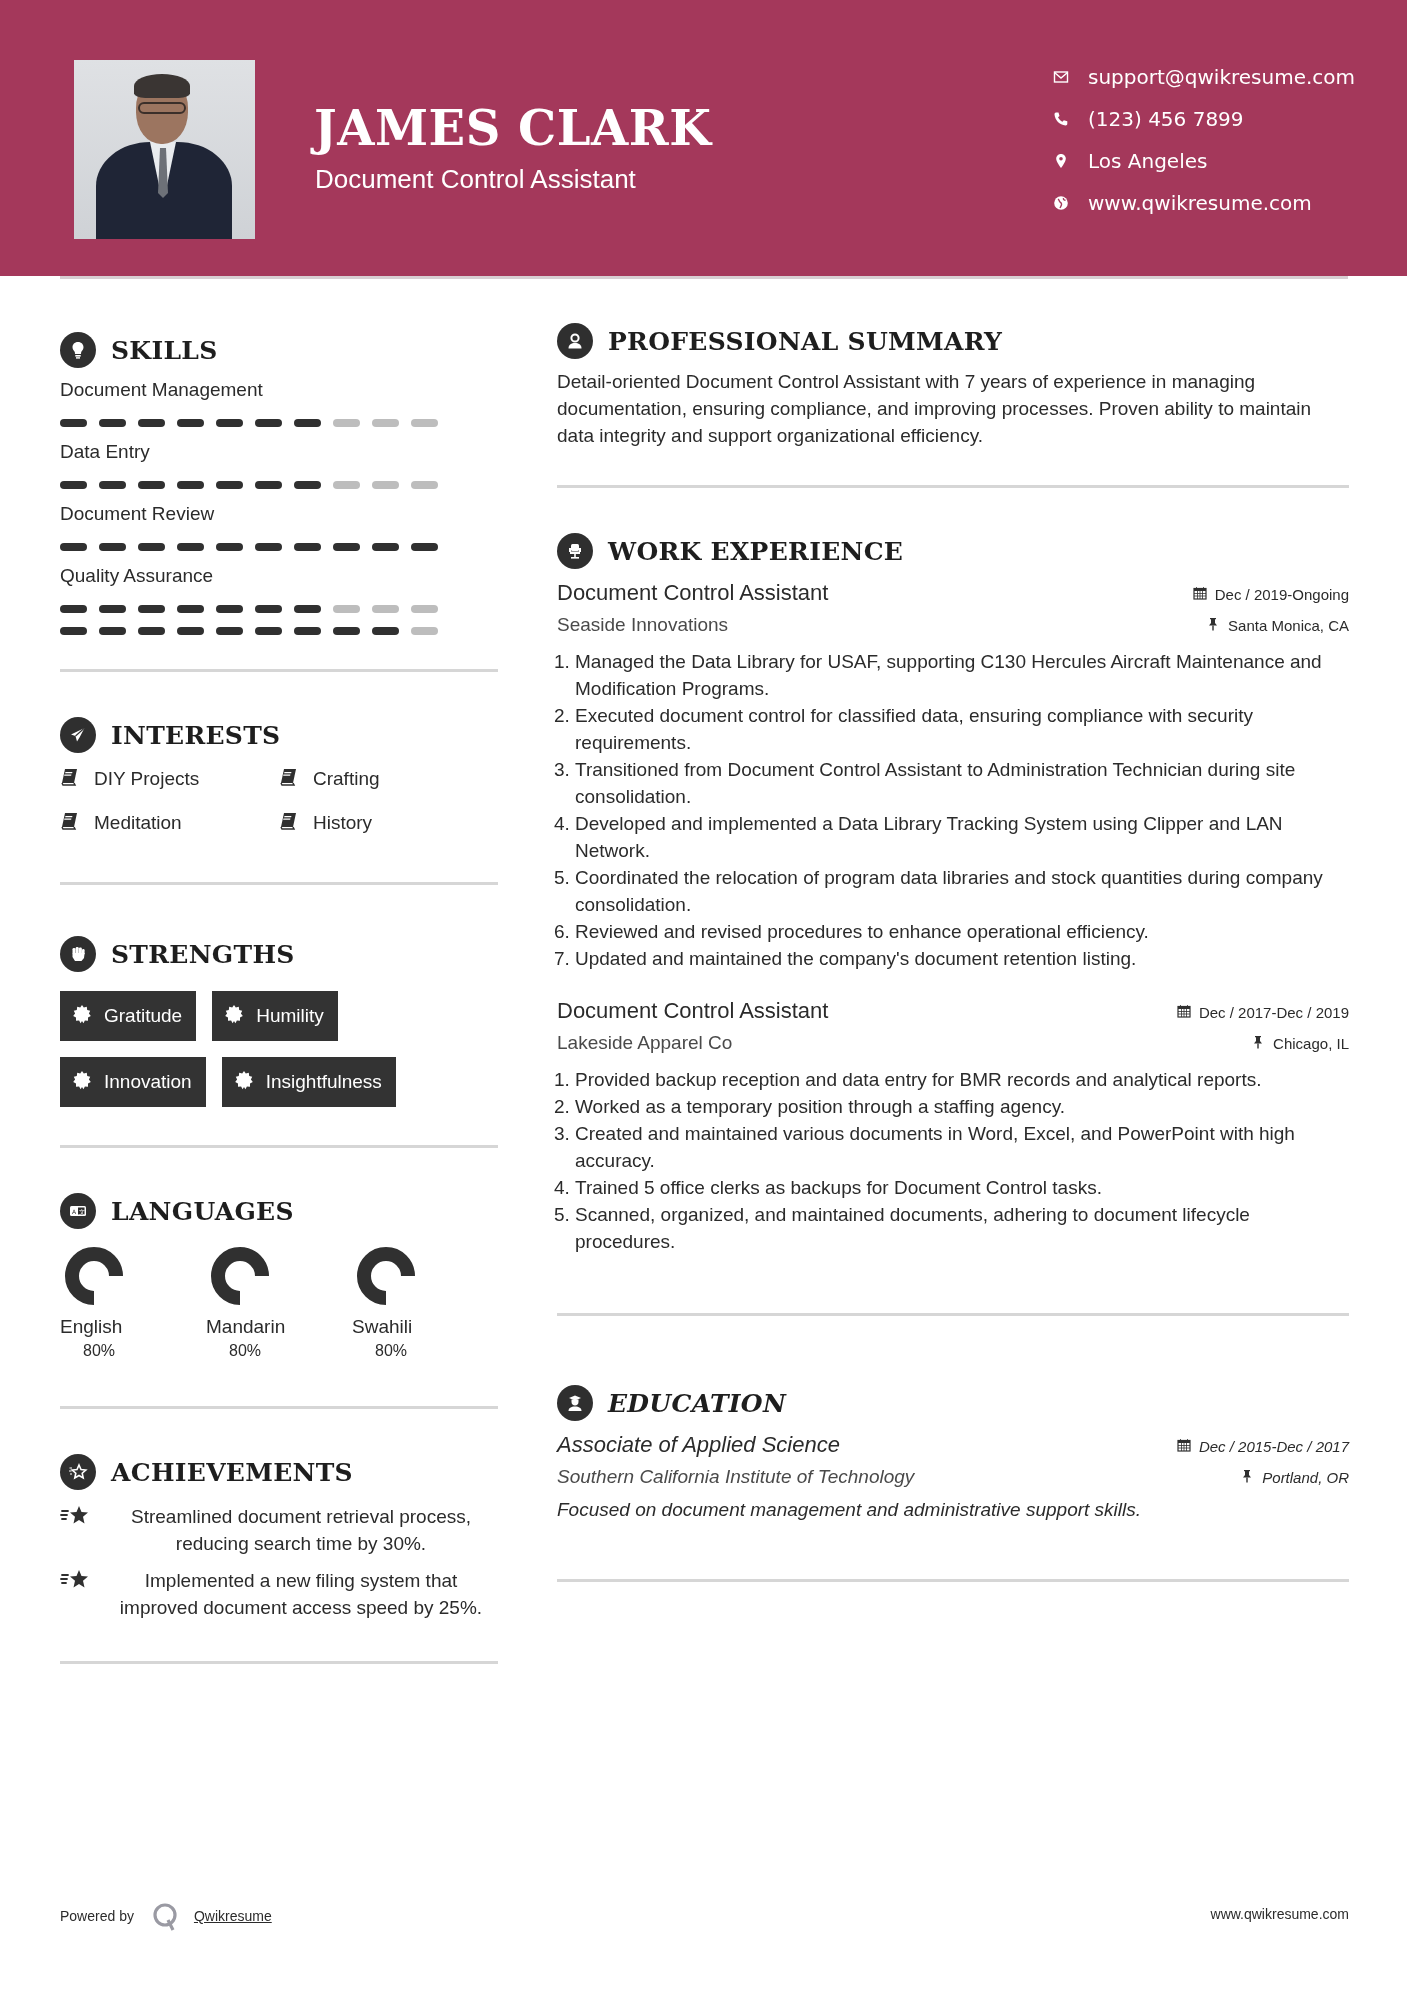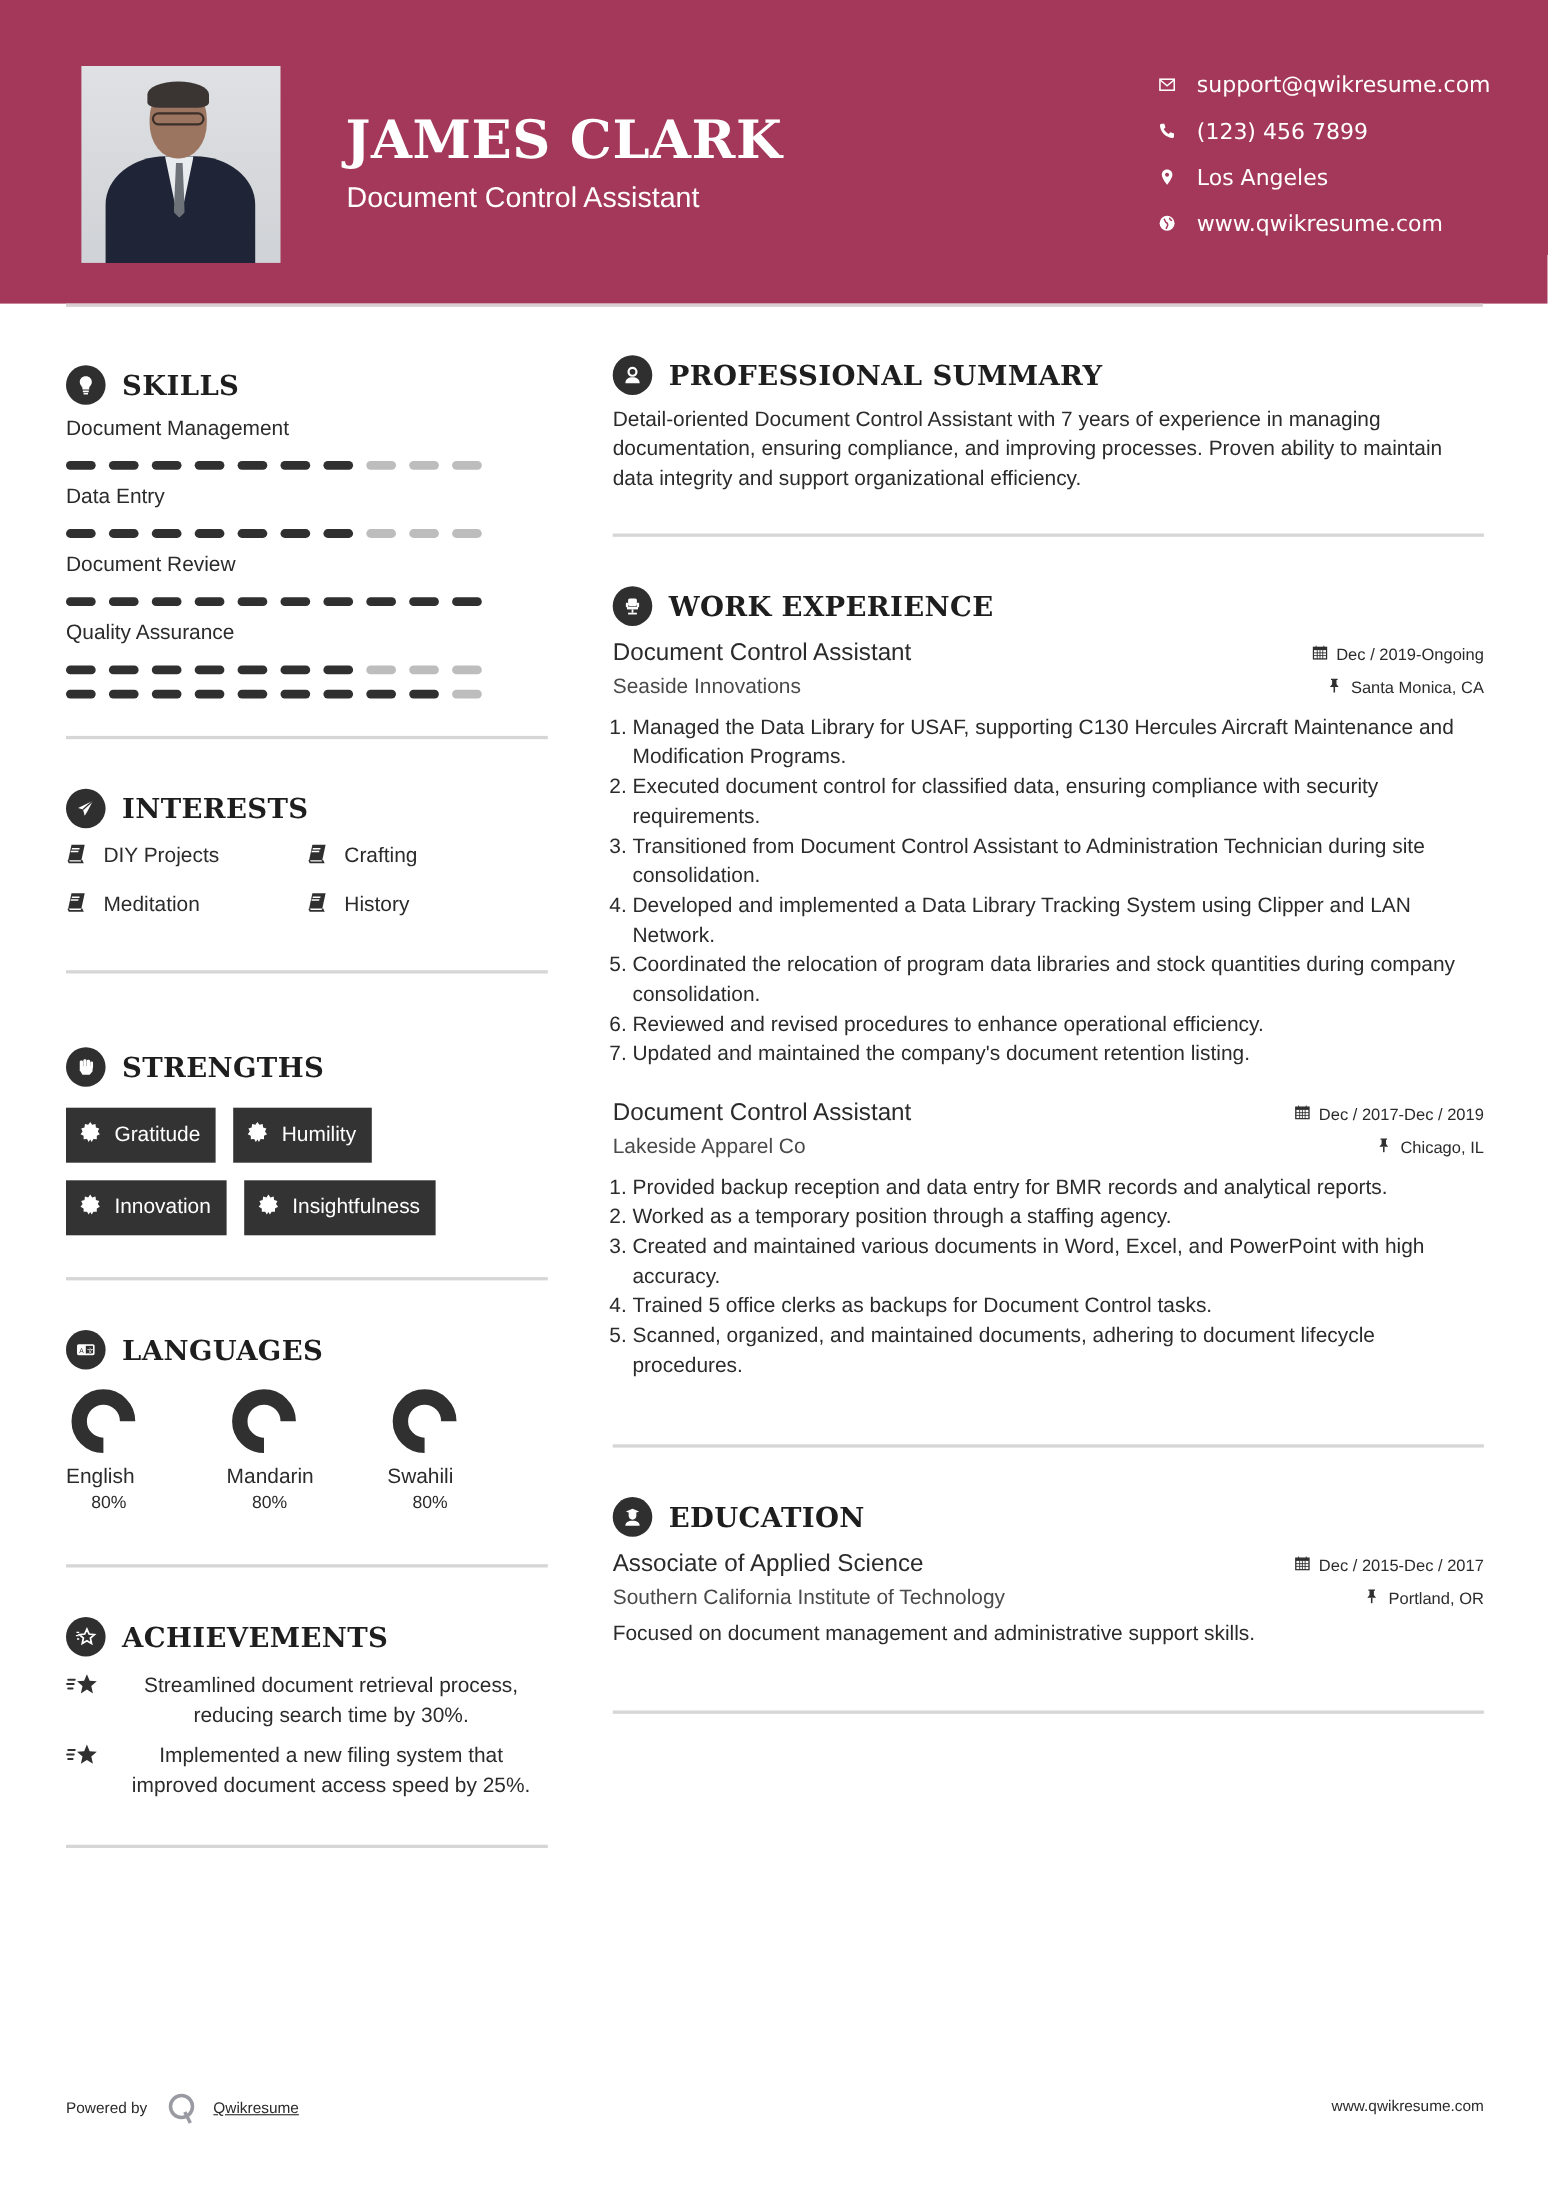--- a/index.html
+++ b/index.html
@@ -255,21 +255,21 @@
               <path d="M2 16 L3 18 L15 18 L14 16" fill="none" stroke="#2f2f2f" stroke-width="1.5"></path>
               <rect x="6.5" y="5" width="7" height="1.3" fill="#fff" transform="skewX(-12)"></rect>
               <rect x="6" y="7.5" width="7" height="1.3" fill="#fff" transform="skewX(-12)"></rect>
             </svg></span>
         <span>History</span>
       </div>
     </div>
     <div class="divider" style="margin-top:44px;"></div>
   </section>
 
-  <section style="margin-top:64px;">
+  <section style="margin-top:48px;">
     <div class="sec-head">
       <span class="sec-icon">
         <svg viewBox="0 0 22 22">
             <rect x="5.5" y="5" width="3" height="6" rx="1.3" fill="#fff"></rect>
             <rect x="8.7" y="4" width="3" height="7" rx="1.3" fill="#fff"></rect>
             <rect x="11.9" y="4.5" width="3" height="6.5" rx="1.3" fill="#fff"></rect>
             <rect x="15" y="6" width="2.6" height="5.5" rx="1.2" fill="#fff"></rect>
             <path d="M5.5 10 L17.6 10 L17 15 L14.5 18 L8 18 L5.5 14 Z" fill="#fff"></path>
           </svg>
       </span>
@@ -460,21 +460,21 @@
         <li>Provided backup reception and data entry for BMR records and analytical reports.</li>
         <li>Worked as a temporary position through a staffing agency.</li>
         <li>Created and maintained various documents in Word, Excel, and PowerPoint with high accuracy.</li>
         <li>Trained 5 office clerks as backups for Document Control tasks.</li>
         <li>Scanned, organized, and maintained documents, adhering to document lifecycle procedures.</li>
       </ol>
     </div>
     <div class="divider" style="margin-top:58px;"></div>
   </section>
 
-  <section style="margin-top:42px;">
+  <section style="margin-top:66px;font-style:italic;">
     <div class="sec-head">
       <span class="sec-icon">
         <svg viewBox="0 0 22 22">
             <path d="M5 6 L11 3.5 L17 6 L11 8.5 Z" fill="#fff"></path>
             <path d="M7.5 7.5 V10 C7.5 12 9 13.5 11 13.5 C13 13.5 14.5 12 14.5 10 V7.5" fill="#fff"></path>
             <path d="M4.5 19 C4.5 16 7 14.5 11 14.5 C15 14.5 17.5 16 17.5 19 Z" fill="#fff"></path>
           </svg>
       </span>
       <span class="sec-title">EDUCATION</span>
     </div>

